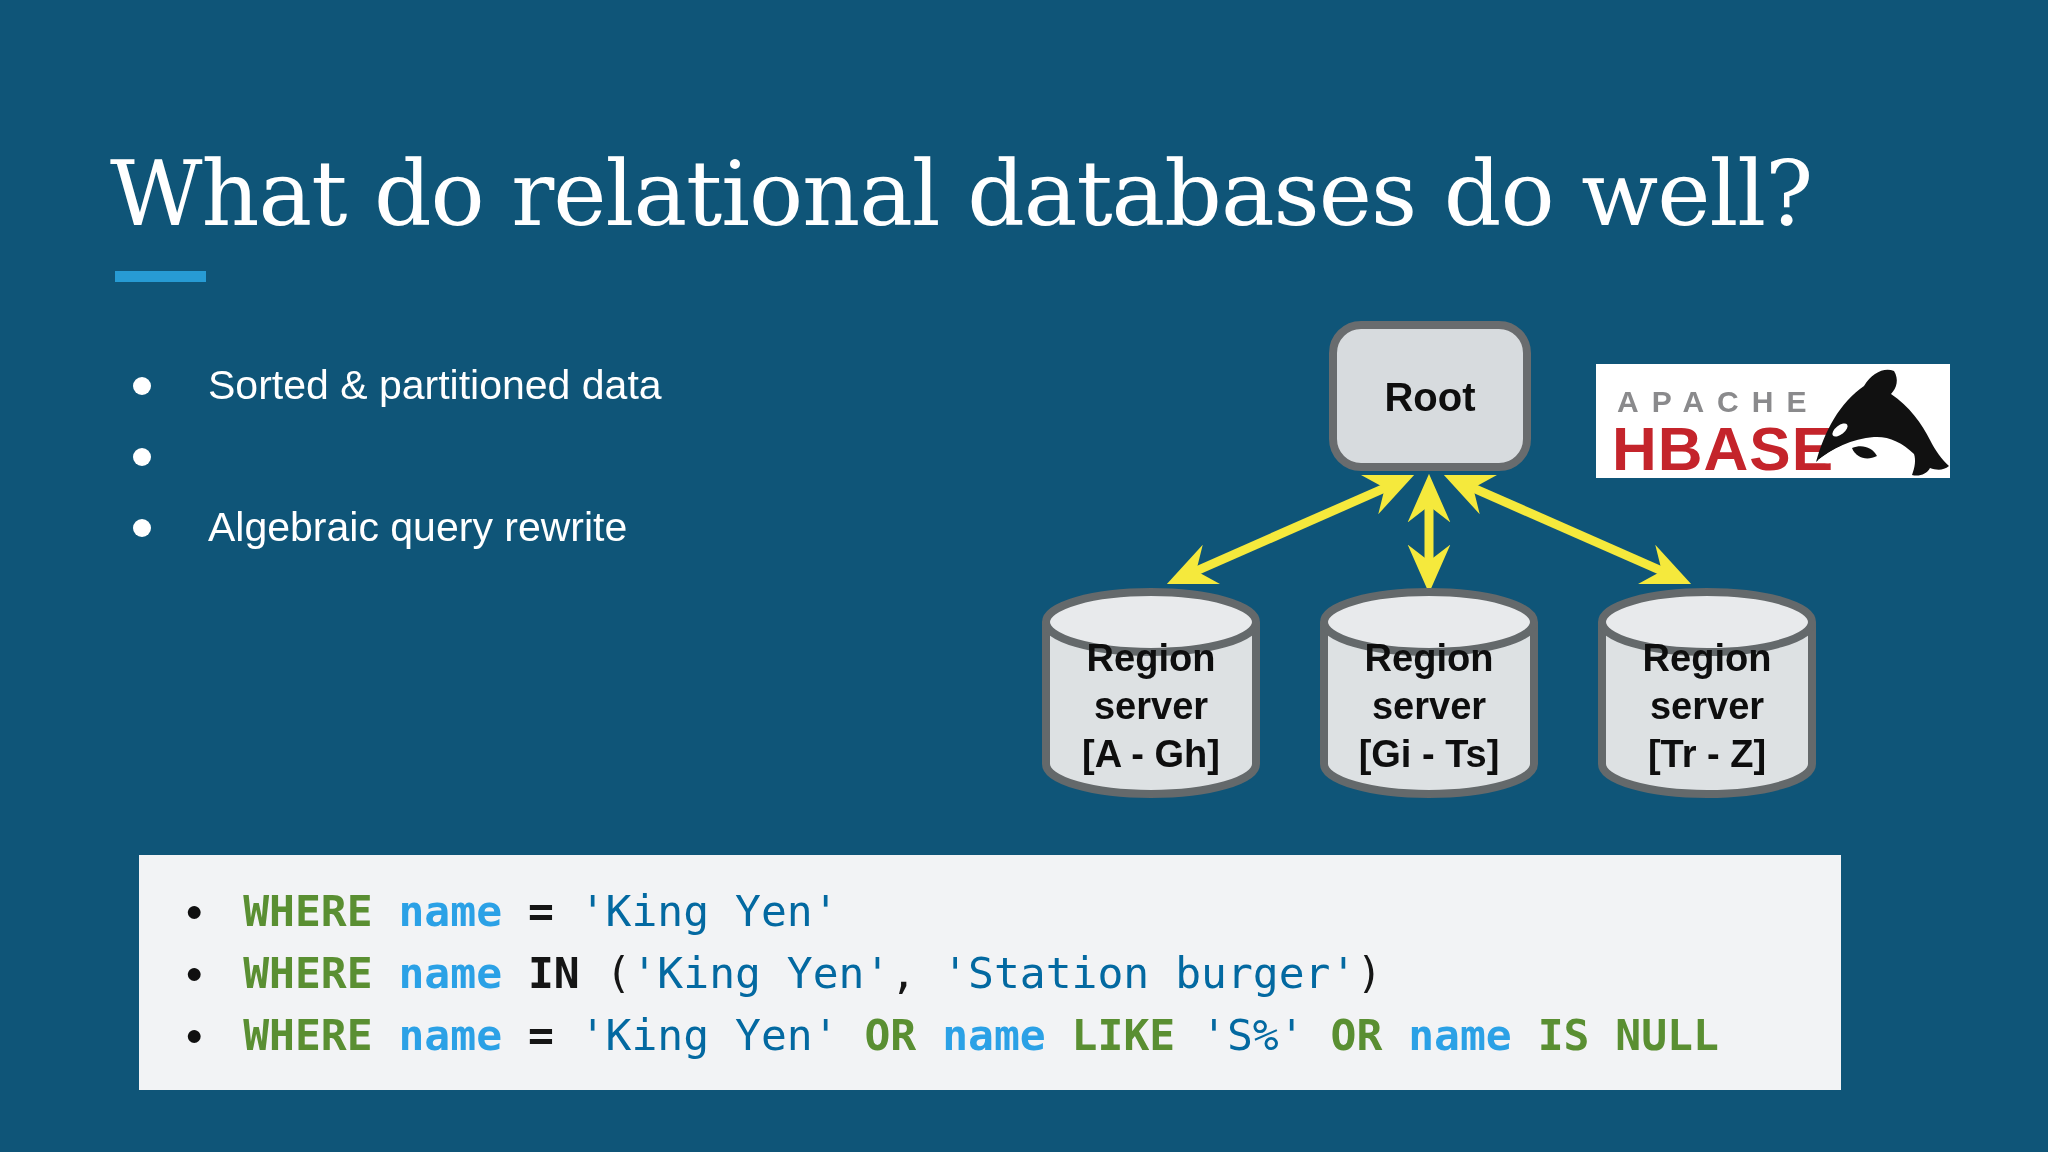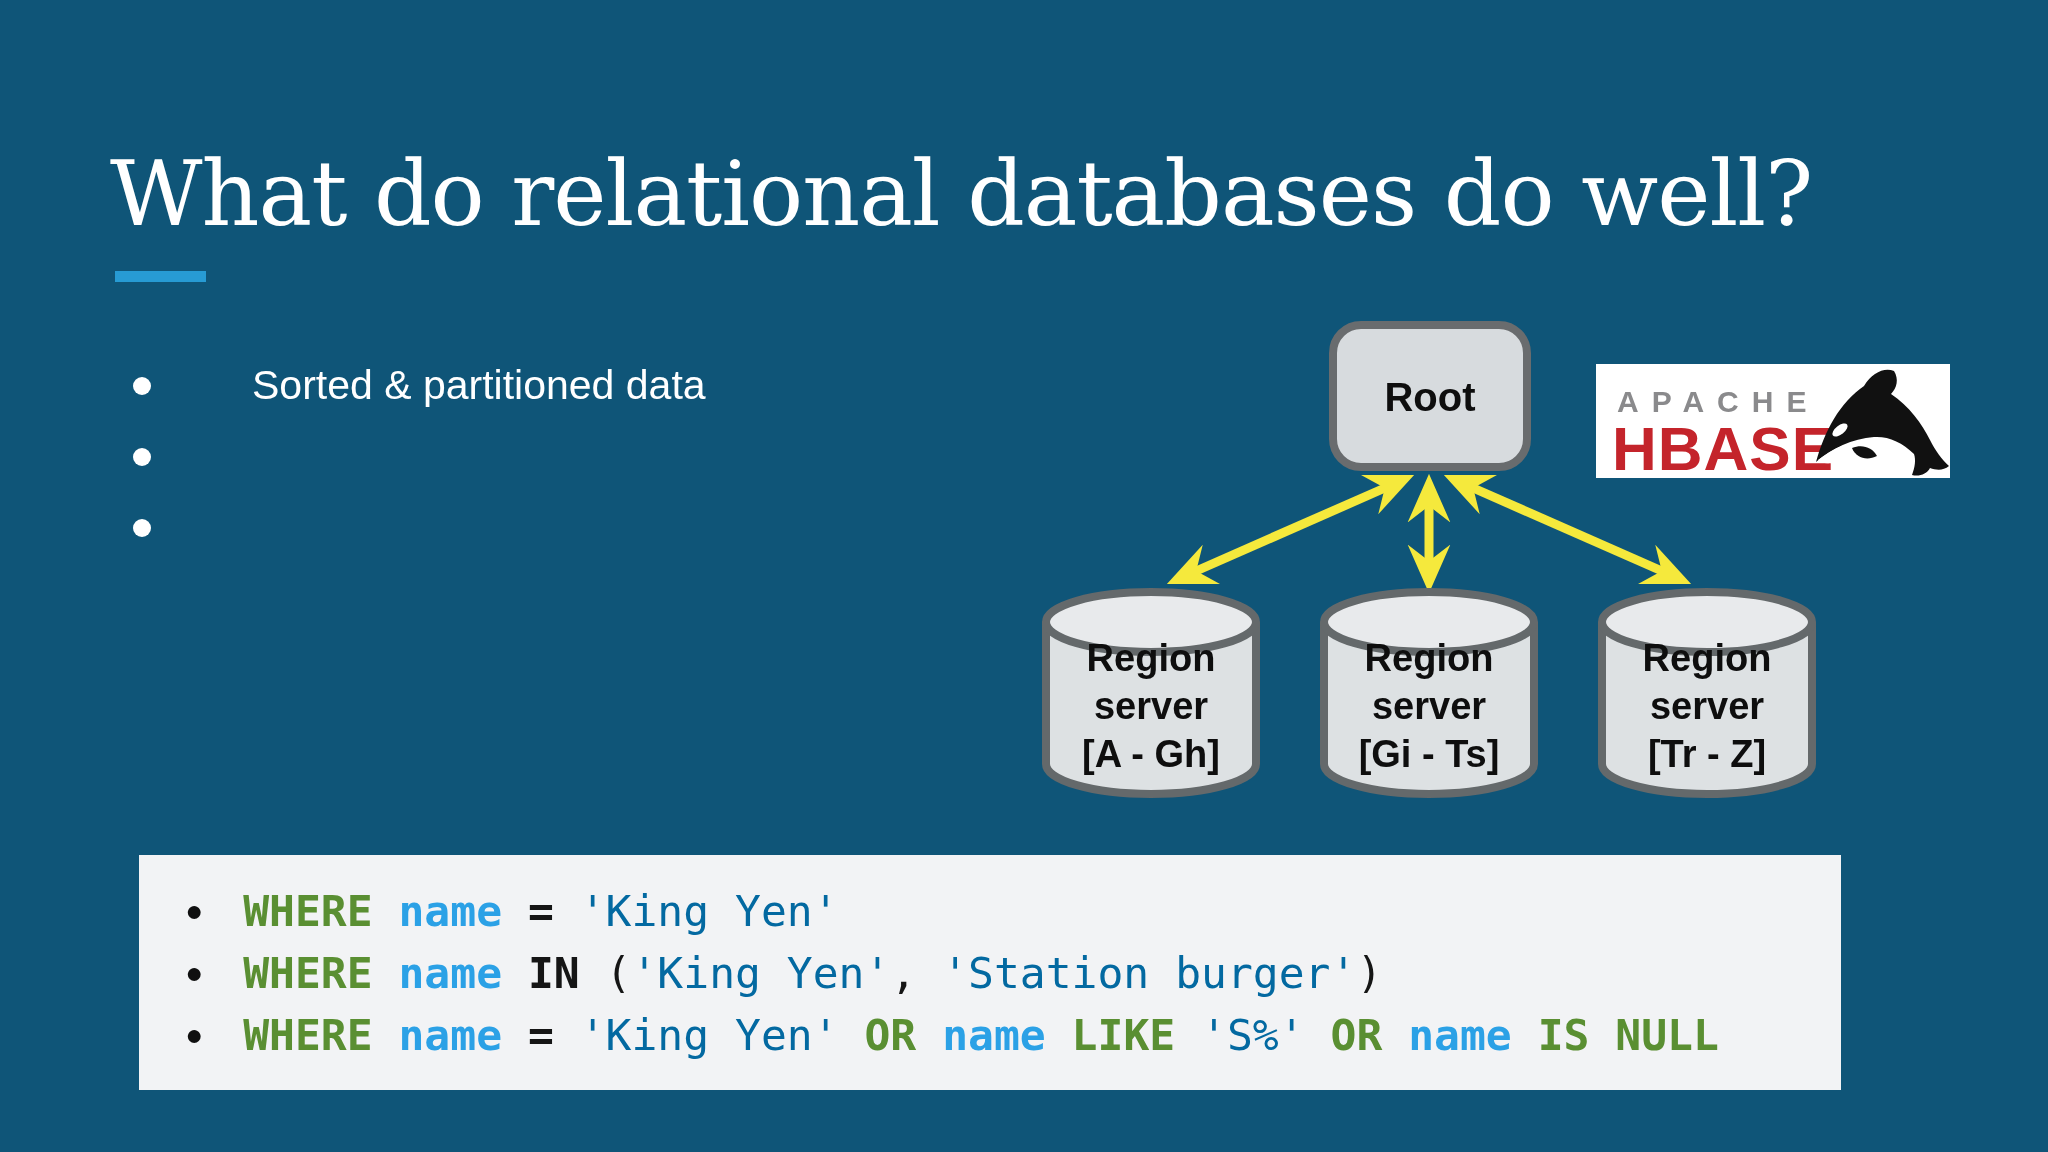--- a/index.html
+++ b/index.html
@@ -40,21 +40,20 @@
     left: 133px;
     top: 350px;
     list-style: none;
   }
   .bullet-list li {
     display: flex;
     align-items: center;
     height: 71px;
     color: #FFFFFF;
     font-size: 41px;
-    gap: 44px;
   }
   .bullet-dot {
     width: 18px;
     height: 18px;
     border-radius: 50%;
     background: #FFFFFF;
     margin-right: 57px;
     flex: 0 0 auto;
   }
 
@@ -126,20 +125,21 @@
 <ul class="bullet-list">
   <li>
     <span class="bullet-dot"></span>
     <span>Sorted &amp; partitioned data</span>
   </li>
   <li>
     <span class="bullet-dot"></span>
   </li>
   <li>
     <span class="bullet-dot"></span>
+    <span>Algebraic query rewrite</span>
   </li>
 </ul>
 
 <svg class="diagram" viewBox="0 0 1012 512" xmlns="http://www.w3.org/2000/svg">
   <defs>
     <marker id="ah" viewBox="0 0 10 10" refX="7.5" refY="5" markerWidth="5.4" markerHeight="5.4" orient="auto-start-reverse">
       <path d="M 0 0.6 L 10 5 L 0 9.4 L 3.4 5 Z" fill="#F5E93C"></path>
     </marker>
   </defs>
 

